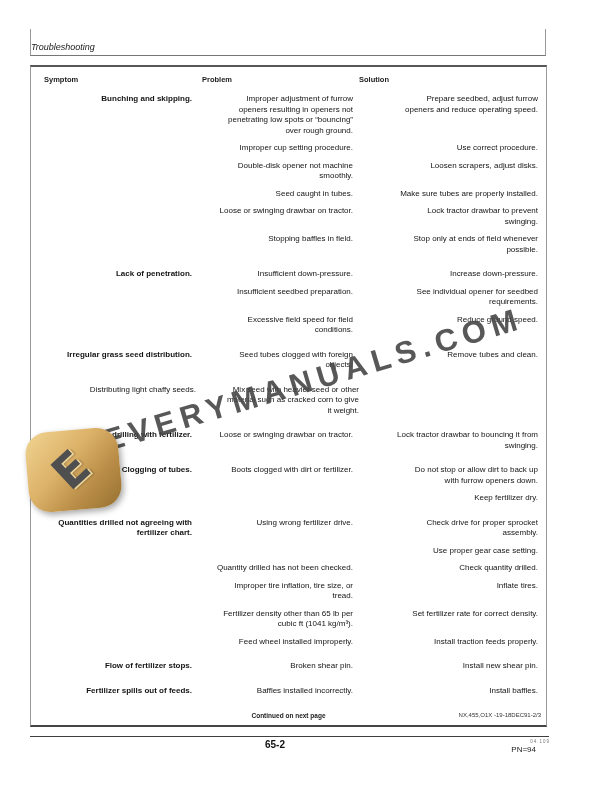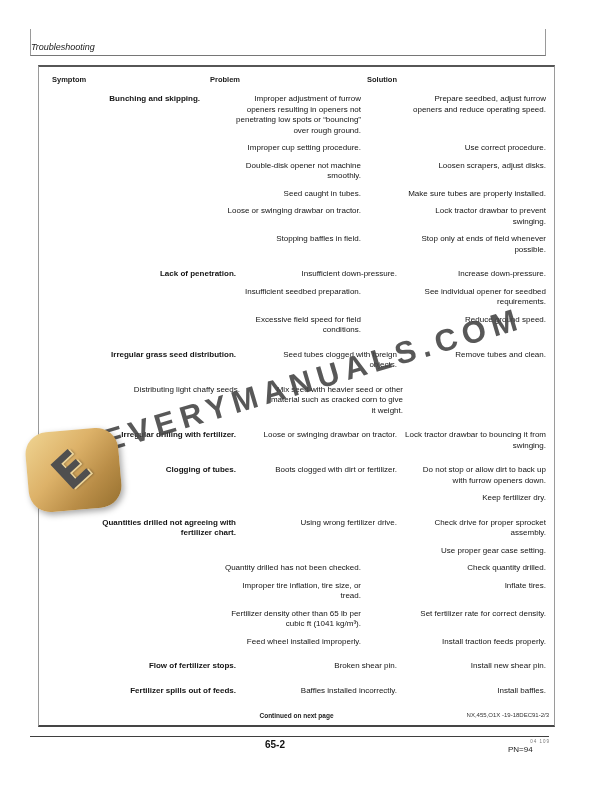--- a/index.html
+++ b/index.html
@@ -12,32 +12,32 @@
     position:absolute;left:30px;top:29px;width:516px;height:27px;
     border-left:1px solid #9a9a9a;border-right:1px solid #9a9a9a;
     border-bottom:1.5px solid #767676;
     display:flex;align-items:flex-end;justify-content:flex-start;
     box-sizing:border-box;padding-bottom:3px;
   }
   .running-head .title{font-style:italic;font-size:9px;color:#222;}
 
   
   .ts-table{
-    position:absolute;left:38px;top:65px;width:517px;height:662px;
+    position:absolute;left:30px;top:65px;width:517px;height:662px;
     box-sizing:border-box;
     border-top:2px solid #565656;border-bottom:2.5px solid #454545;
     border-left:1px solid #9a9a9a;border-right:1px solid #9a9a9a;
     padding:8px 8px 0 13px;
   }
   .thead{display:grid;grid-template-columns:158px 157px 1fr;margin-bottom:10px;}
   .thead .th{font-size:7.5px;font-weight:bold;color:#1a1a1a;}
 
   .row{display:grid;grid-template-columns:158px 157px 1fr;}
   .row + .row{margin-top:7px;}
-  .row.new-block{margin-top:14px;margin-left:36px;}
+  .row.new-block{margin-top:14px;}
   .cell{font-size:8px;line-height:10.5px;white-space:pre-line;color:#141414;text-align:right;}
   .cell.symptom{font-weight:bold;padding-right:10px;}
   .cell.problem{padding-right:6px;}
   .cell.solution .para + .para{margin-top:7px;}
 
   .table-footnote{
     position:absolute;left:0;right:0;bottom:3px;height:10px;
   }
   .continued{
     position:absolute;left:50%;transform:translateX(-50%);
@@ -45,21 +45,21 @@
   }
   .doc-code{
     position:absolute;right:5px;top:0;
     font-size:6px;color:#333;white-space:nowrap;
   }
 
   
   .footer-rule{position:absolute;left:30px;top:736px;width:519px;border-top:1.5px solid #3f3f3f;}
   .page-number{position:absolute;left:265px;top:739px;font-size:10px;font-weight:bold;color:#111;}
   .tiny-code{position:absolute;left:480px;top:739px;width:70px;text-align:right;font-size:4.5px;color:#777;letter-spacing:1px;}
-  .pn-code{position:absolute;left:508px;top:745px;width:72px;text-align:left;font-size:8px;color:#222;}
+  .pn-code{position:absolute;left:464px;top:745px;width:72px;text-align:right;font-size:8px;color:#222;}
 
   
   .wm-text{
     position:absolute;left:104px;top:424px;z-index:6;pointer-events:none;
     font-size:31px;font-weight:bold;letter-spacing:6px;white-space:nowrap;
     color:rgba(70,70,70,0.9);
     transform:rotate(-16.5deg);transform-origin:0 50%;
   }
   .wm-logo{
     position:absolute;left:27px;top:430px;width:93px;height:80px;z-index:7;pointer-events:none;

